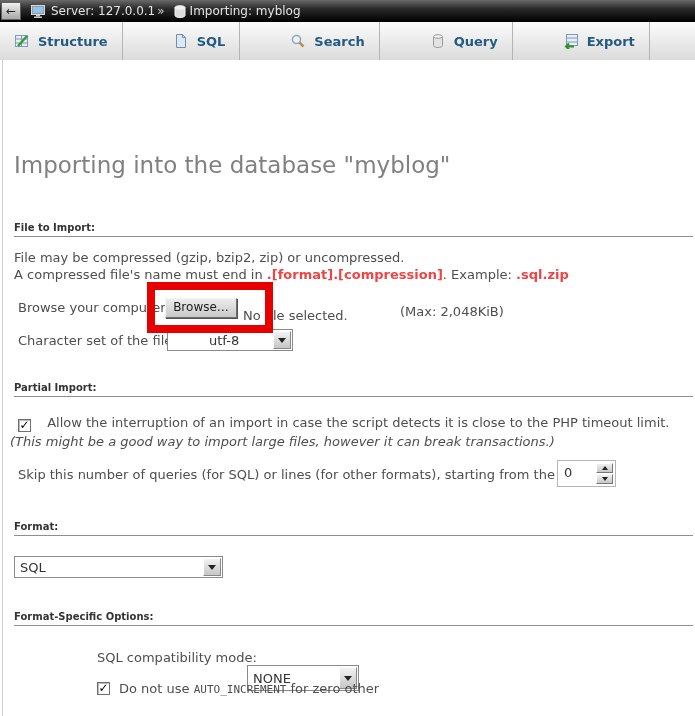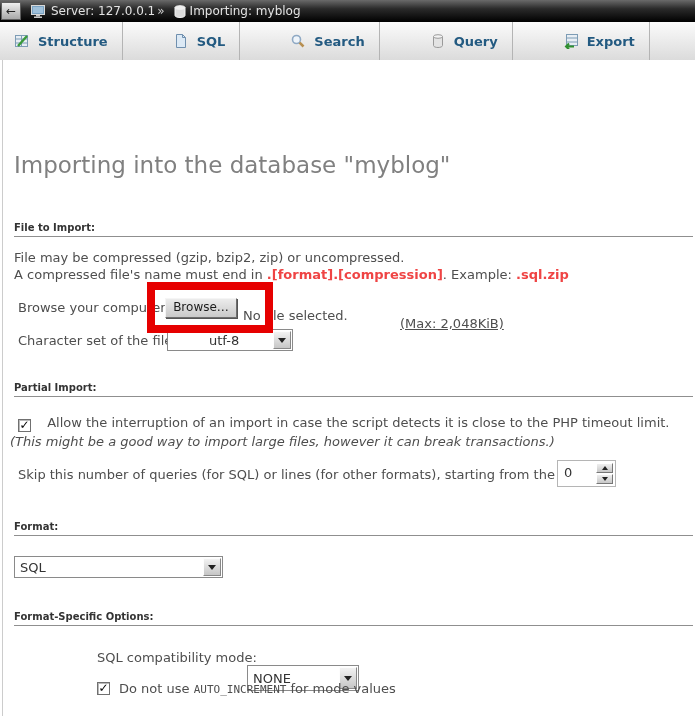--- a/index.html
+++ b/index.html
@@ -221,21 +221,21 @@
   <div class="sect-hdr h1">File to Import:</div>
 
   <p class="note">
     <span>File may be compressed (gzip, bzip2, zip) or uncompressed.</span><br>
     <span>A compressed file's name must end in </span><b>.[format].[compression]</b><span>. Example: </span><b>.sql.zip</b>
   </p>
 
   <span class="row-label" style="left:18px; top:240px;">Browse your computer:</span>
   <div class="win-btn">Browse…</div>
   <span class="row-label" style="left:243px; top:240px;margin-top:8px;">No file selected.</span>
-  <span class="row-label" style="left:400px; top:256px;text-decoration:underline;">(Max: 2,048KiB)</span>
+  <span class="row-label" style="left:400px; top:244px;">(Max: 2,048KiB)</span>
 
   <span class="row-label" style="left:18px; top:273px;">Character set of the file:</span>
   <div class="sel" style="left:167px; top:269px; width:126px; height:22px;padding-left:36px;">
     <span class="val">utf-8</span>
     <span class="arrow-btn">
         <i></i>
       </span>
   </div>
 
   <div class="sect-hdr h2">Partial Import:</div>
@@ -271,17 +271,17 @@
   <span class="row-label" style="left:97px; top:590px;">SQL compatibility mode:</span>
   <div class="sel" style="left:247px; top:605px; width:112px; height:26px;">
     <span class="val">NONE</span>
     <span class="arrow-btn">
         <i></i>
       </span>
   </div>
 
   <div class="autoinc-row">
     <span class="cb on"></span>
-    <span><span>Do not use </span><span class="mono">AUTO_INCREMENT</span><span> for mode values</span></span>
+    <span><span>Do not use </span><span class="mono">AUTO_INCREMENT</span><span> for zero other</span></span>
   </div>
 
   <div class="hl-box"></div>
 </div>
 
 </body></html>

